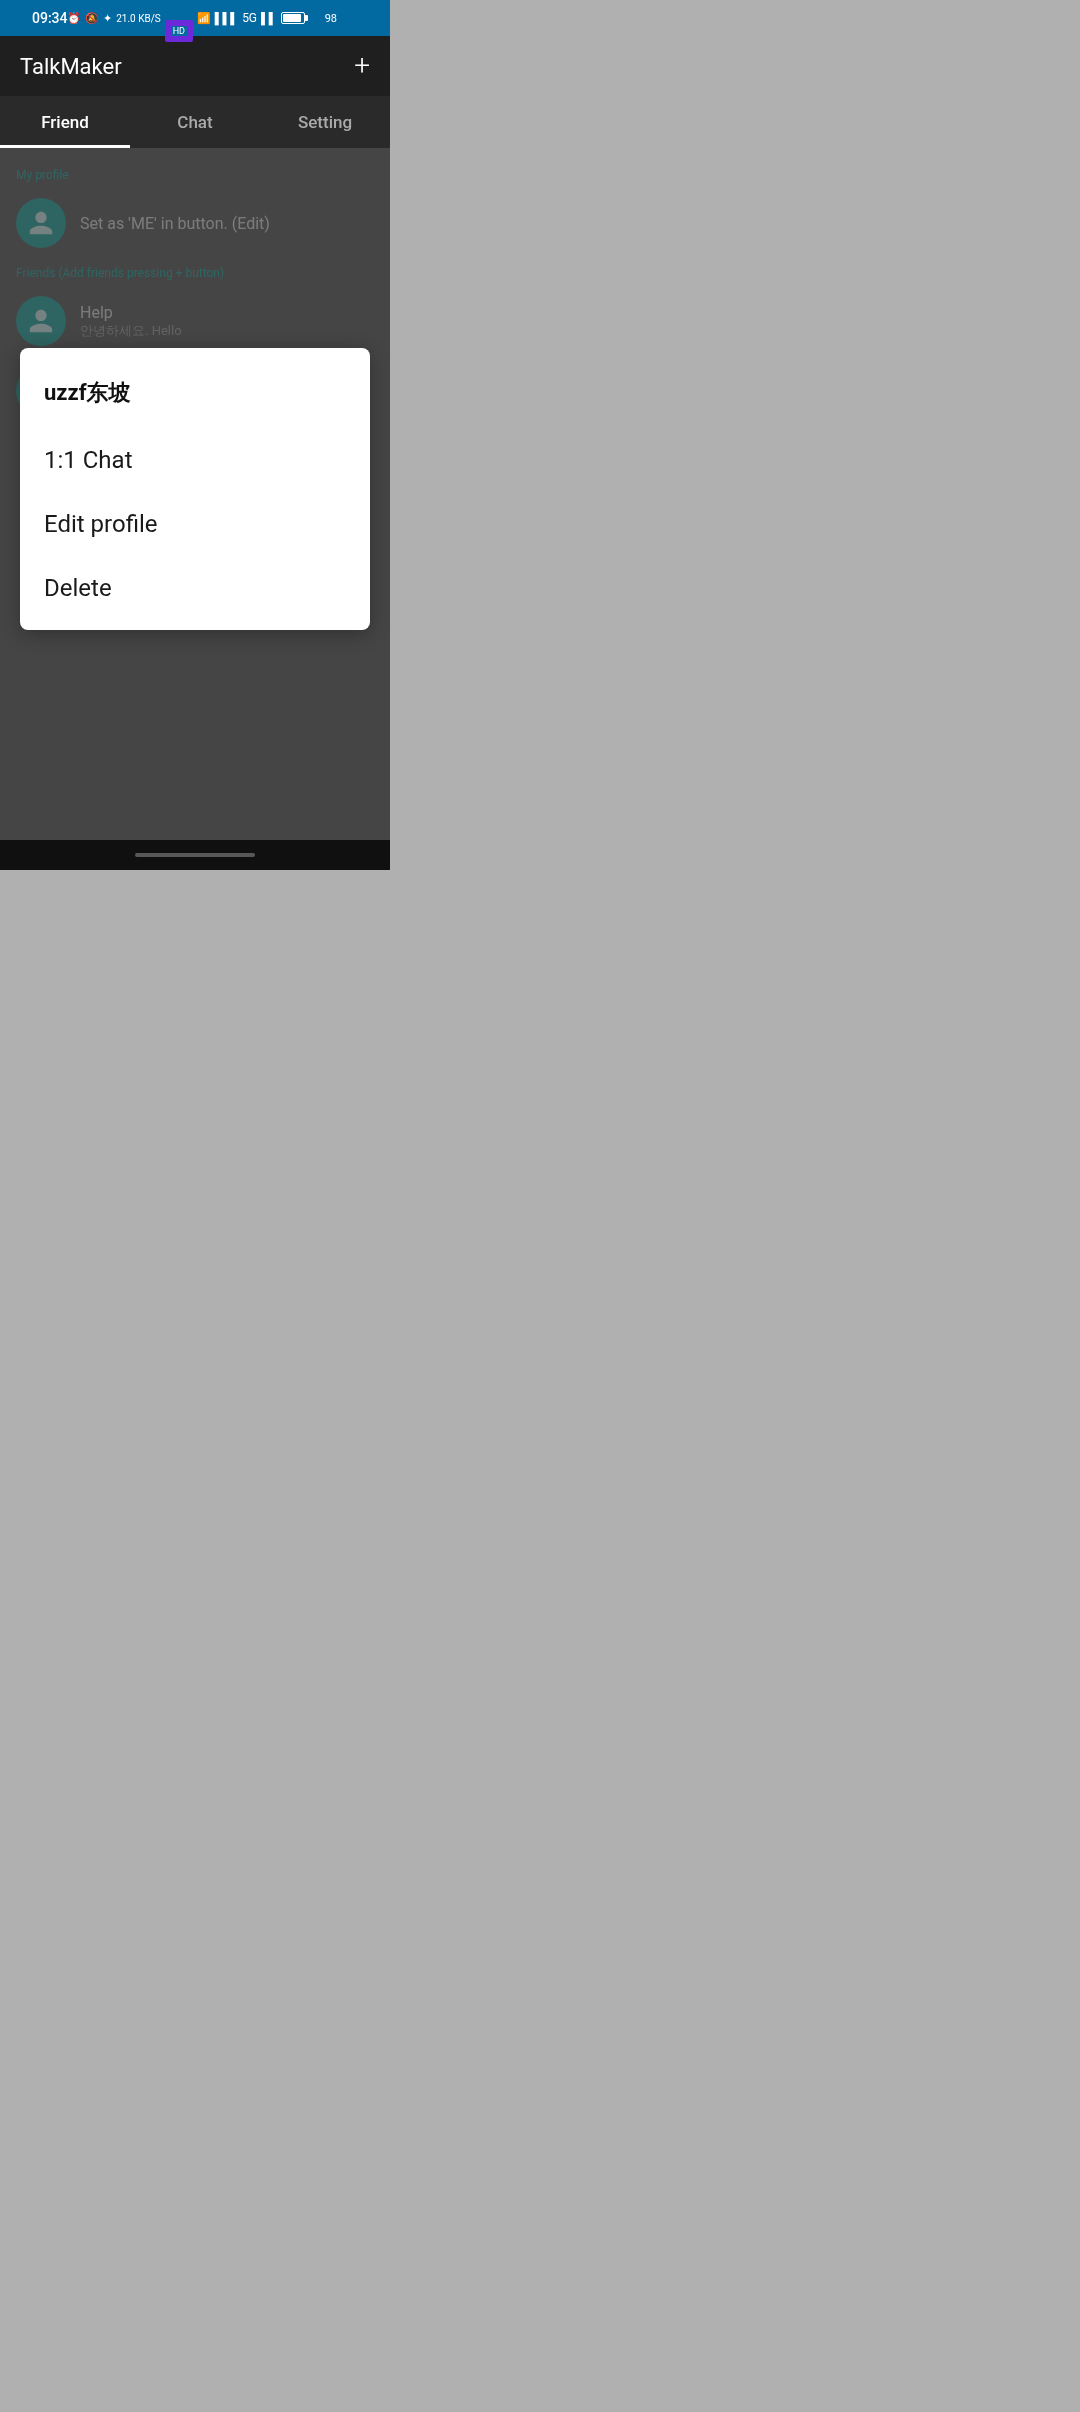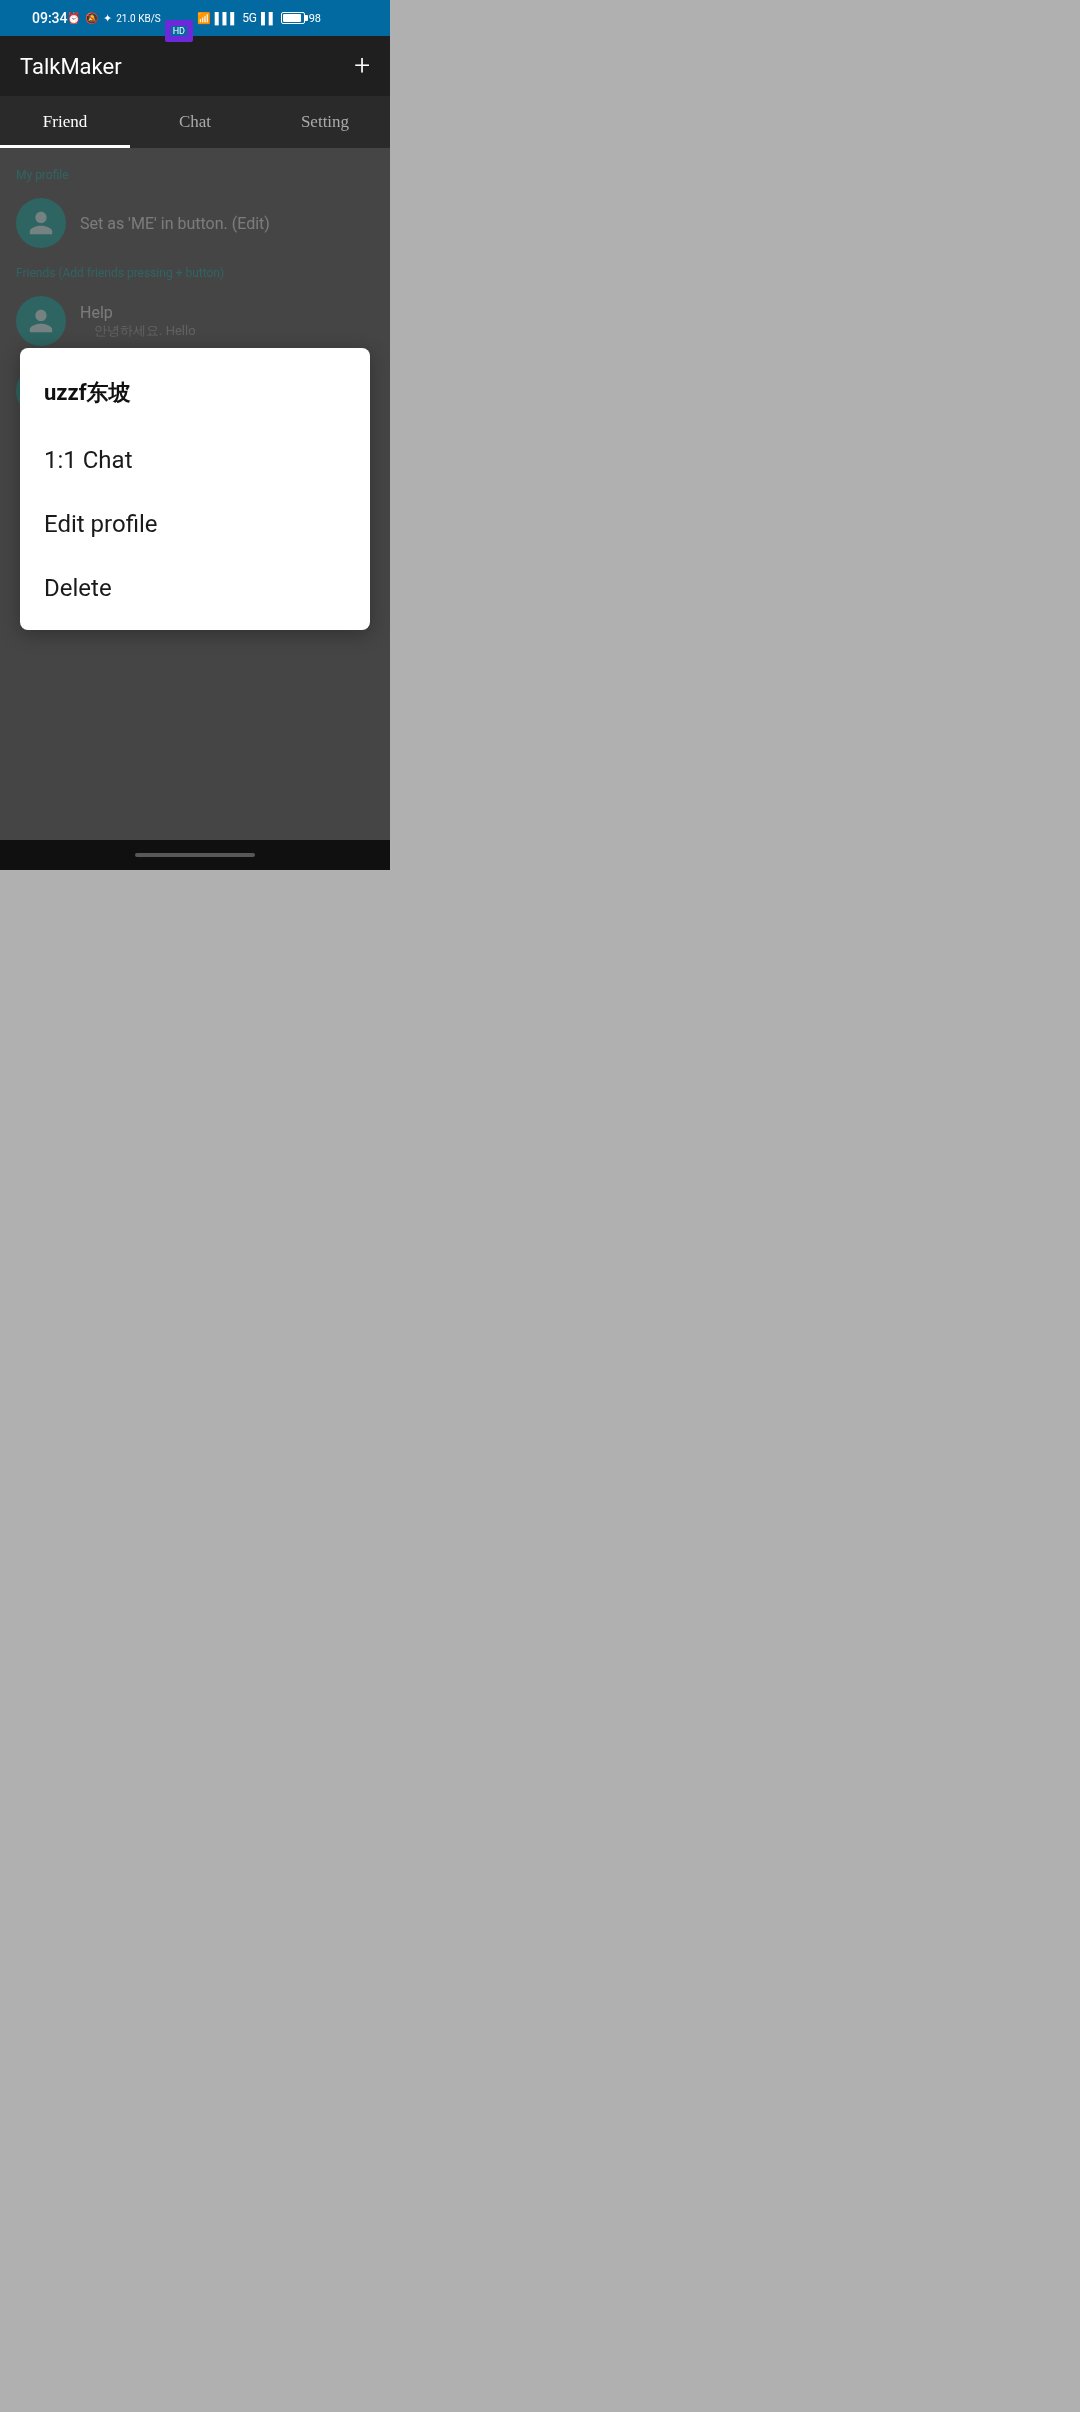--- a/index.html
+++ b/index.html
@@ -94,21 +94,20 @@
     .tab {
       flex: 1;
       display: flex;
       align-items: center;
       justify-content: center;
       color: #aaa;
       font-size: 17px;
       font-weight: 500;
       cursor: pointer;
       position: relative;
-      font-family: Liberation Serif, serif;
     }
     .tab.active {
       color: white;
     }
     .tab.active::after {
       content: '';
       position: absolute;
       bottom: 0;
       left: 0;
       right: 0;
@@ -157,21 +156,20 @@
     .friend-info {
       flex: 1;
     }
     .friend-name {
       color: #e0e0e0;
       font-size: 16px;
     }
     .friend-msg {
       color: #aaa;
       font-size: 13px;
-      margin-left: 14px;
     }
 
     
     .overlay {
       position: absolute;
       top: 0;
       left: 0;
       right: 0;
       bottom: 0;
       background: rgba(0,0,0,0.35);
@@ -233,21 +231,21 @@
     <span>✦</span>
     <span style="font-size:10px;">21.0 KB/S</span>
     <span style="font-size:9px;border:6px solid #6d28d9;padding:0 2px;border-radius:2px;margin-top:25px;">HD</span>
     <span>📶</span>
     <span>▌▌▌</span>
     <span style="font-size:12px;">5G</span>
     <span>▌▌</span>
     <span class="battery">
       <span class="battery-fill"></span>
     </span>
-    <span style="font-size:11px;">98</span>
+    <span style="font-size:11px;margin-left:16px;">98</span>
   </div>
 </div>
 
 <div class="app-header">
   <span class="app-title">TalkMaker</span>
   <span class="add-button">+</span>
 </div>
 
 <div class="tabs">
   <div class="tab active">

